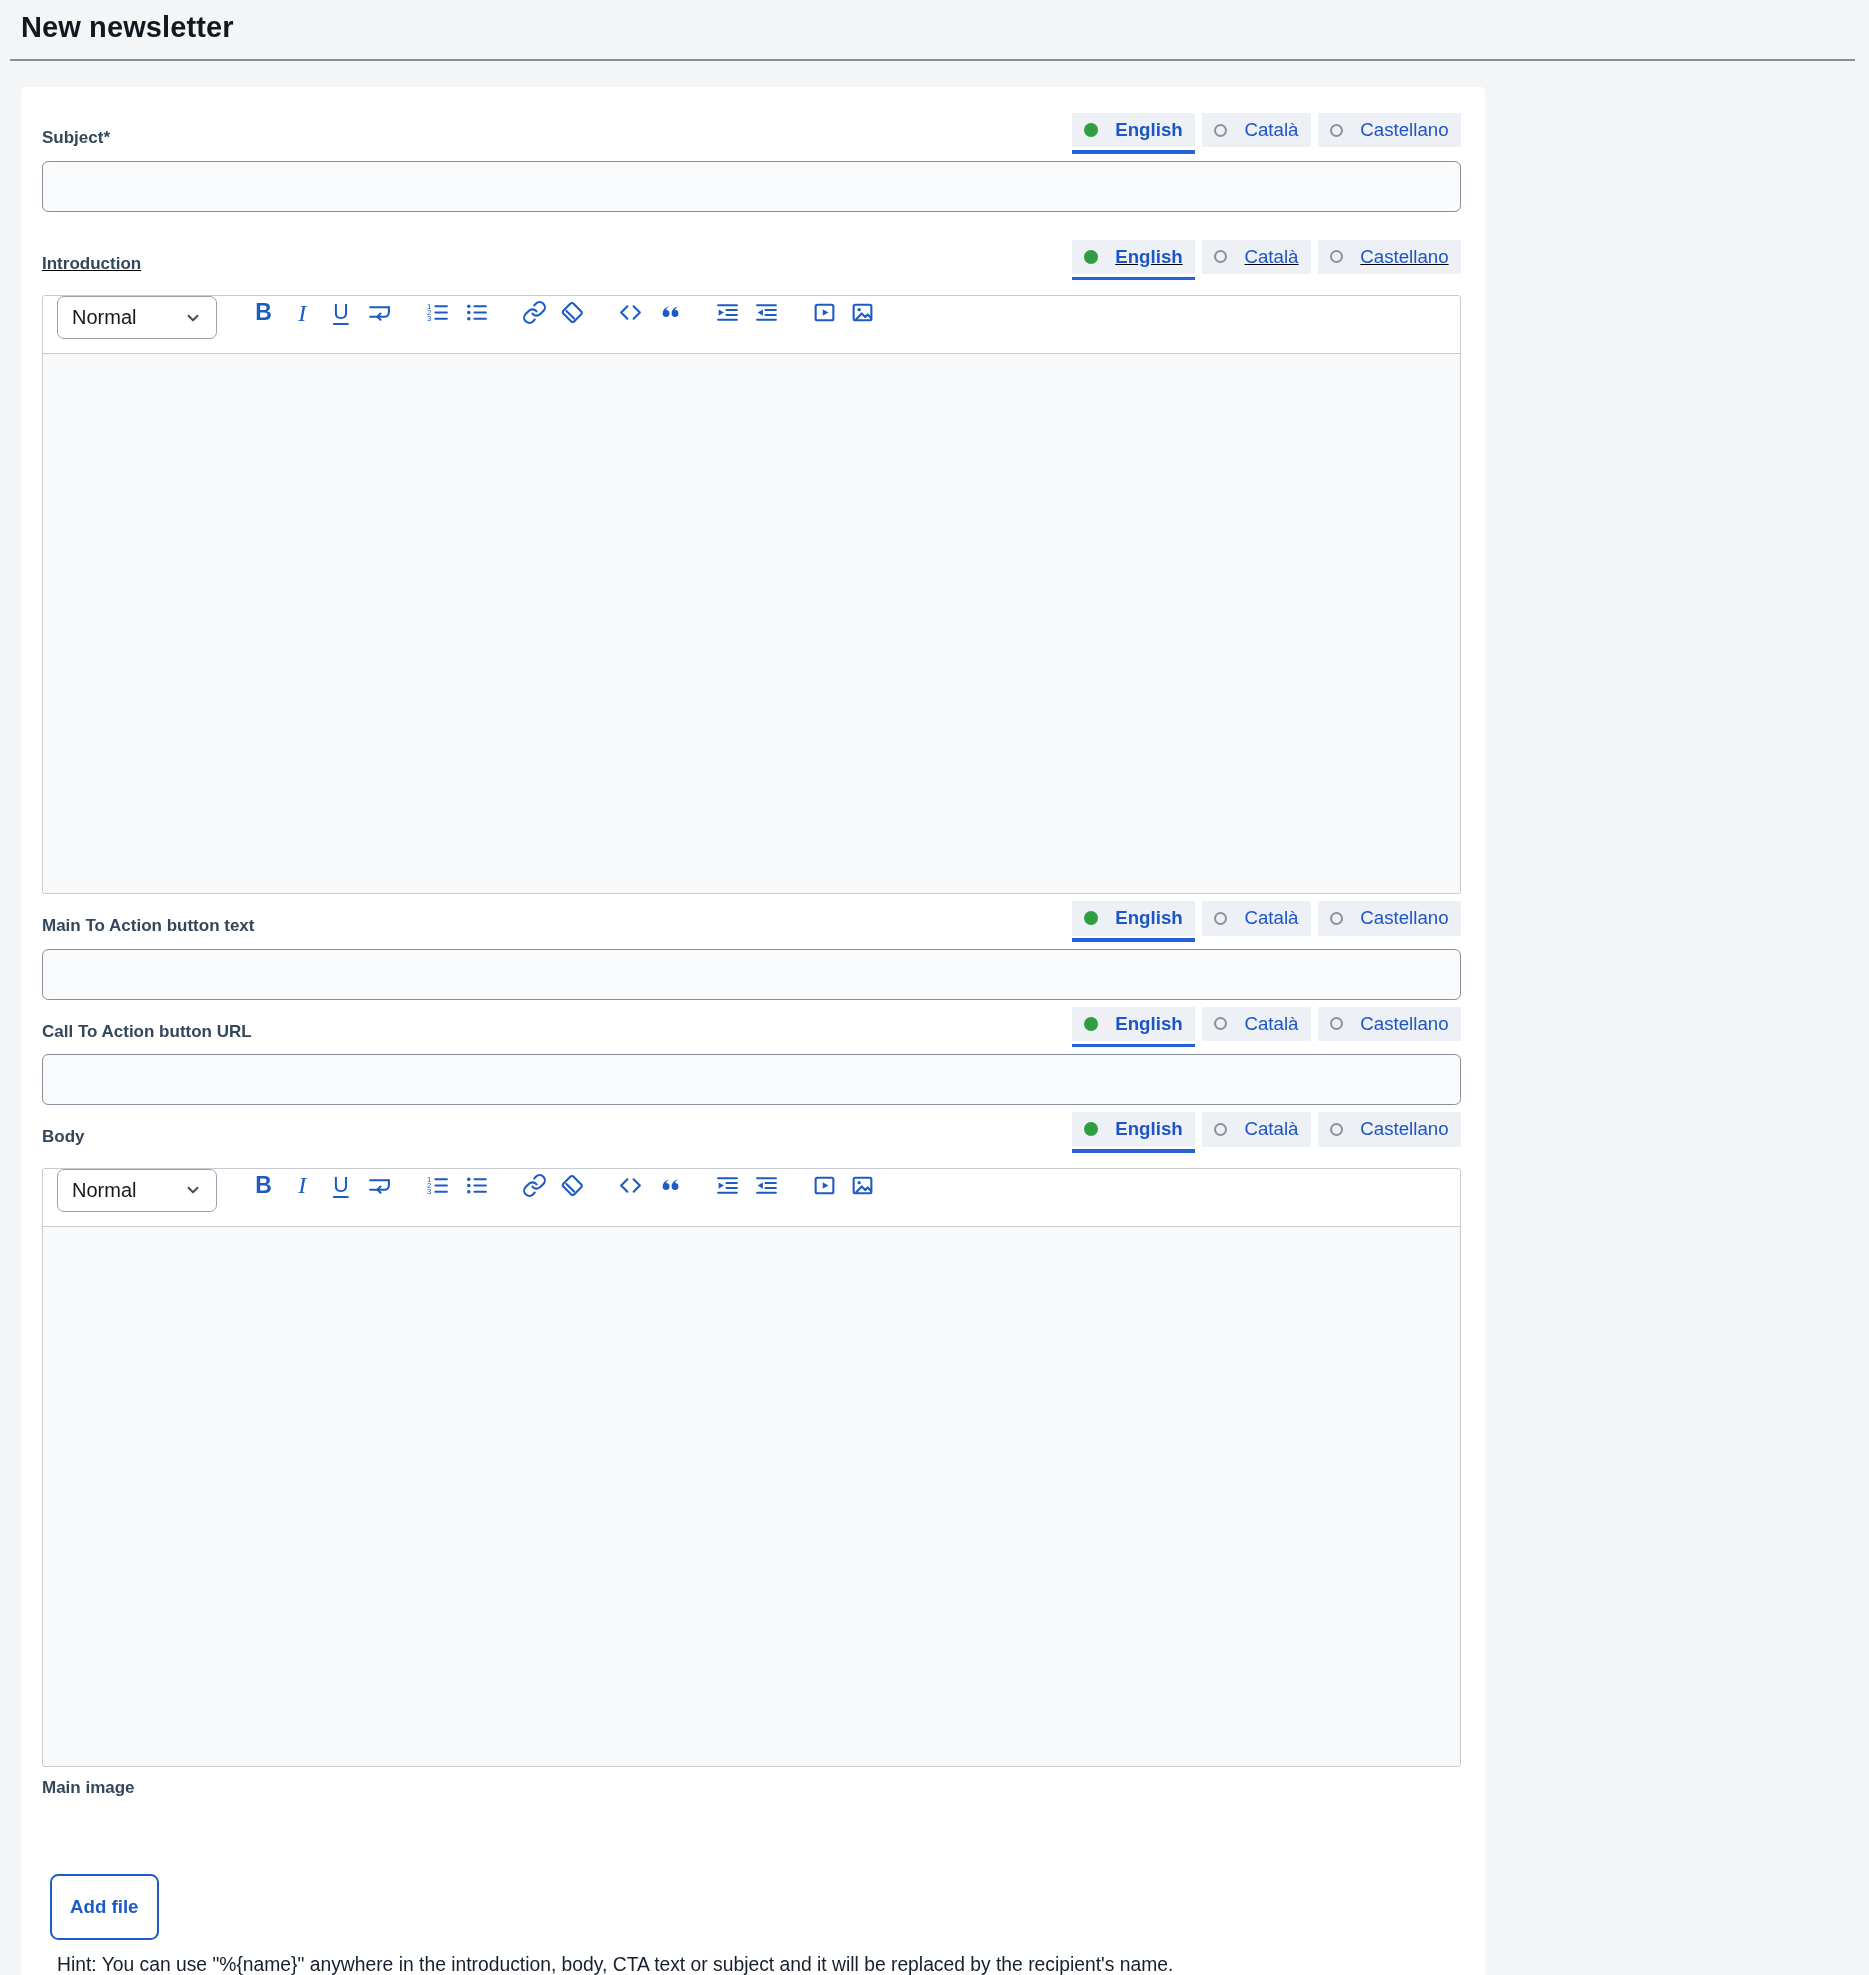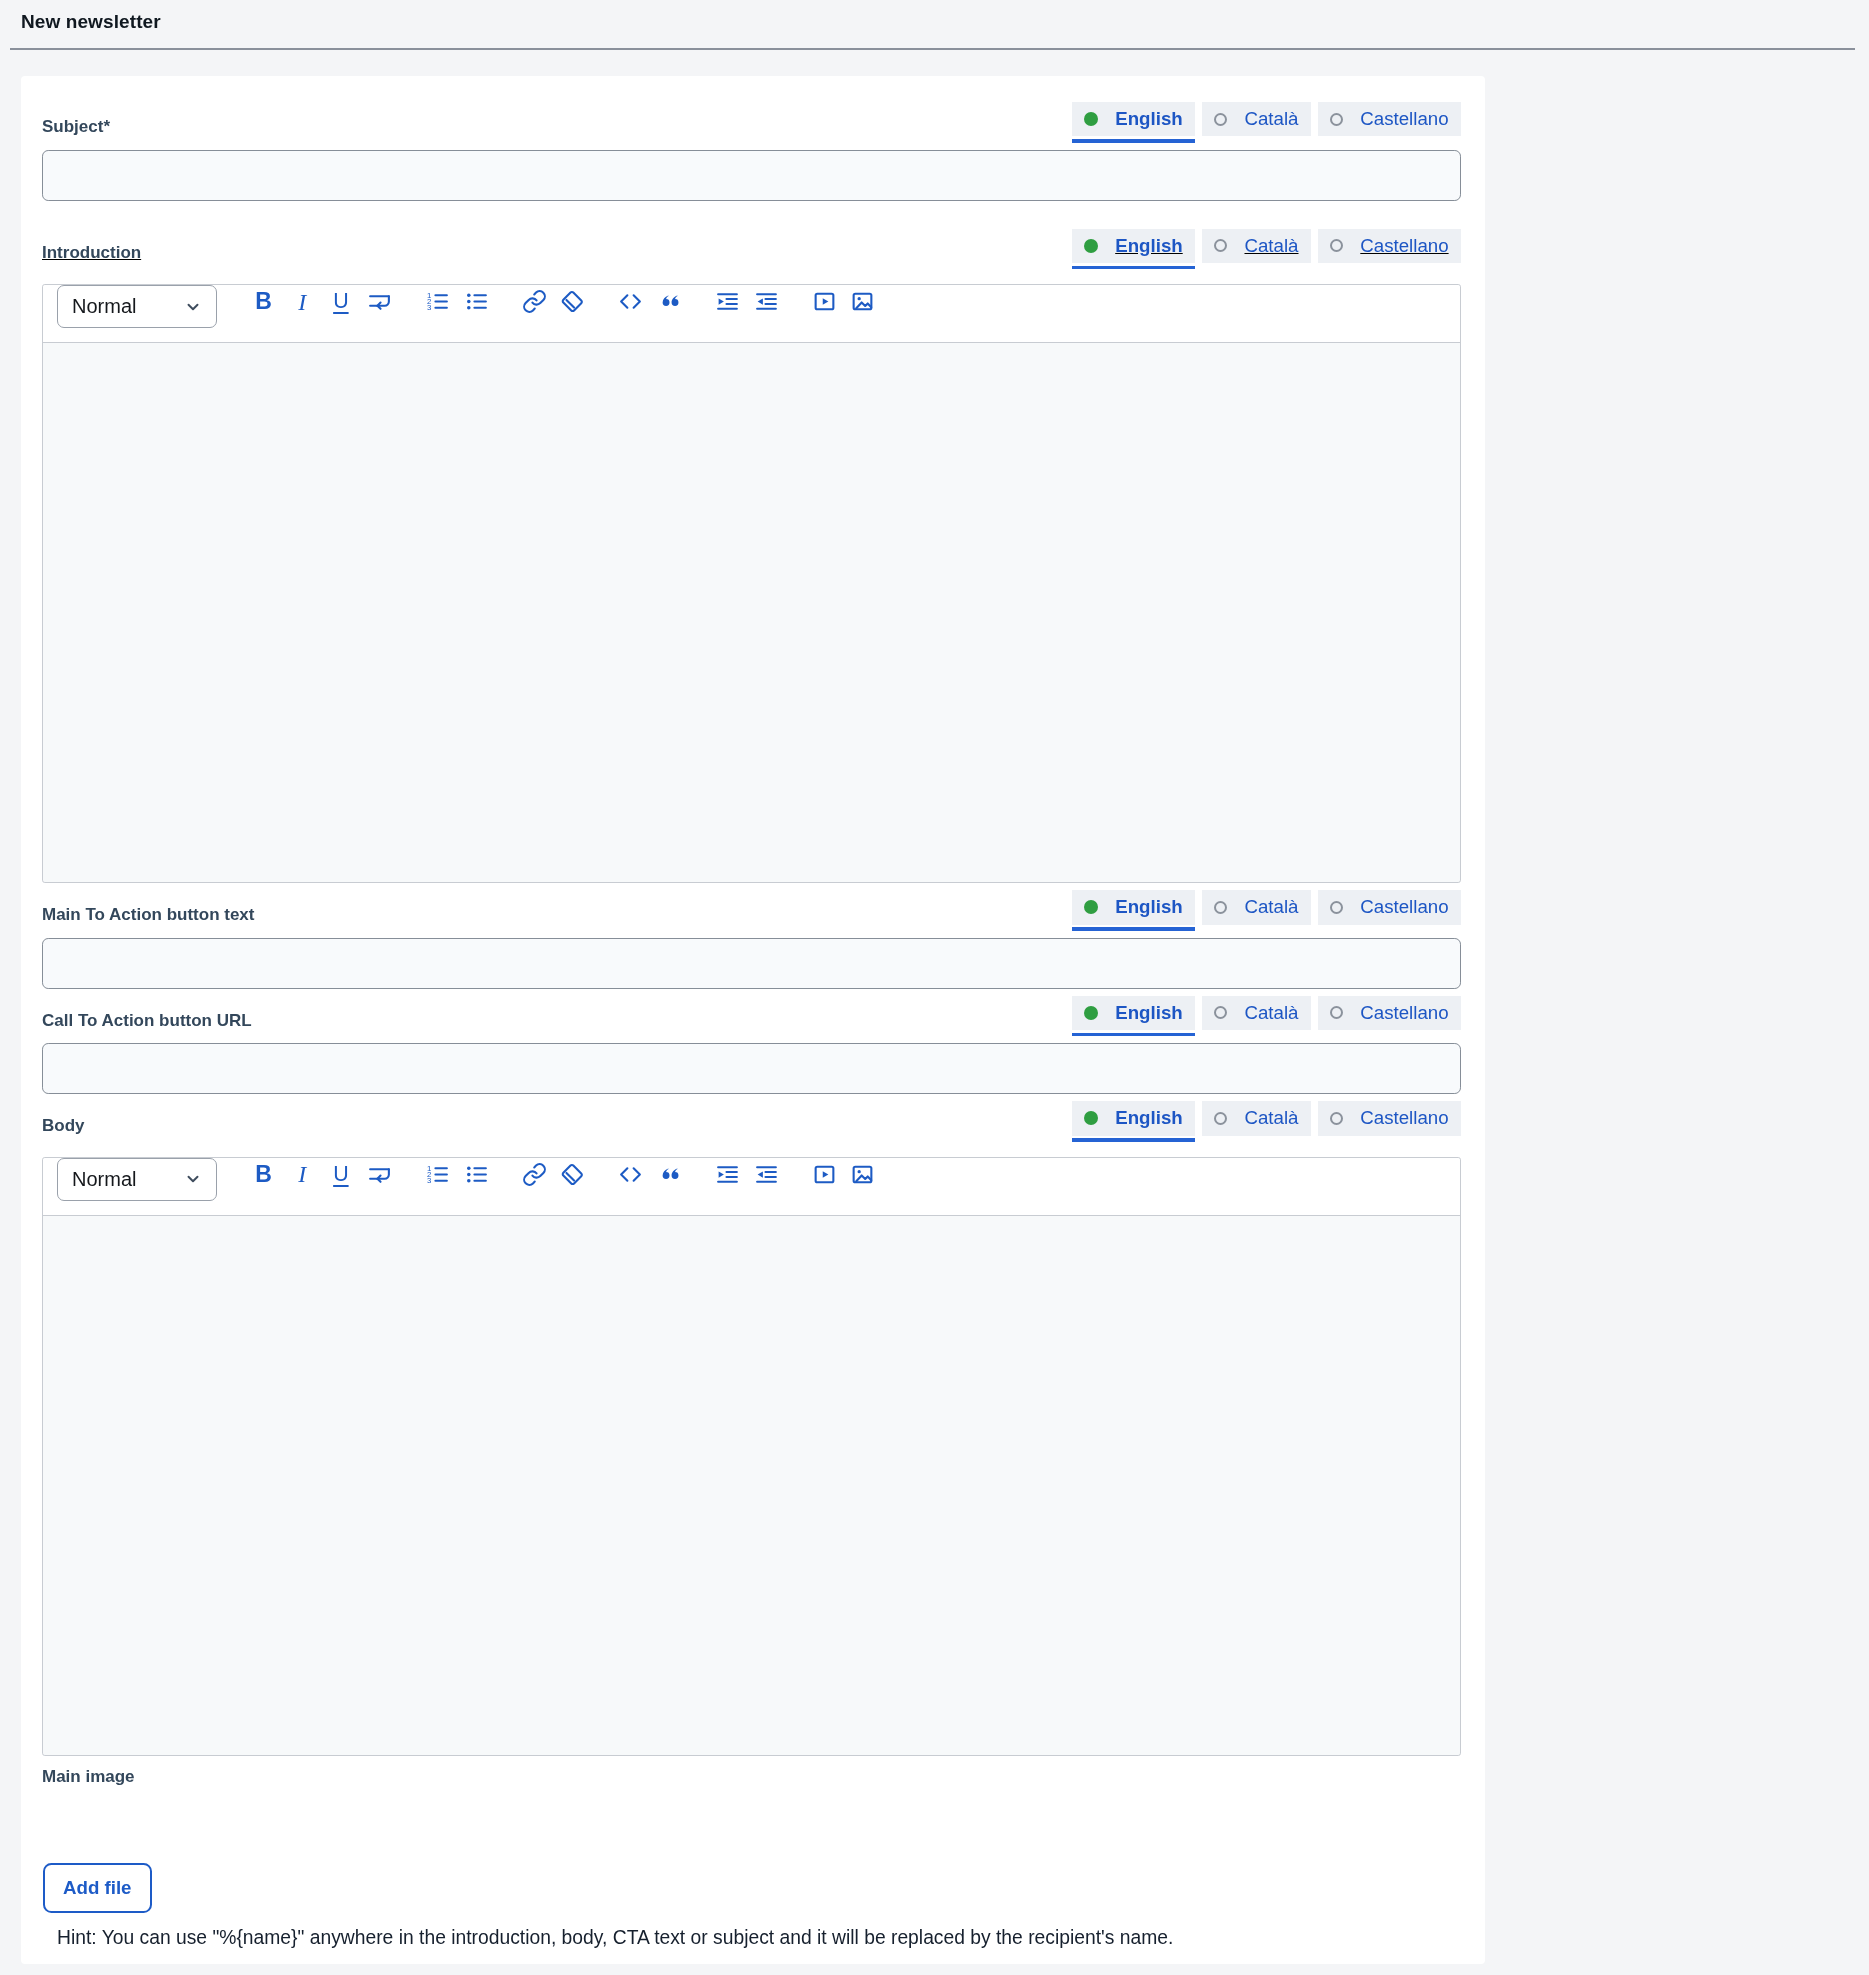--- a/index.html
+++ b/index.html
@@ -6,21 +6,21 @@
   html,body { background:#f4f5f7; }
   body { font-family:"Liberation Sans", sans-serif; }
   .screen {
     position:relative;
     width:1870px; height:1975px;
     background:#f4f5f7;
     overflow:hidden;
   }
   .page-title {
     padding:11px 0 0 21px;
-    font-size:19px; font-weight:700; color:#101820;
+    font-size:29px; font-weight:700; color:#101820;
     letter-spacing:0.1px;
   }
   .title-divider {
     border:none; border-top:2.1px solid #8a909b;
     margin:15px 15px 0 10.4px;
   }
   .card {
     margin:26px 0 0 21px;
     width:1464px;
     background:#ffffff;
@@ -99,24 +99,24 @@
   }
   .tb-btn svg { width:25px; height:25px; display:block; }
   .g-bold      { font-weight:800; font-size:23px; line-height:1; color:inherit; }
   .g-italic    { font-style:italic; font-family:"Liberation Serif", serif; font-size:24px; line-height:1; }
   .g-underline { font-size:21.4px; line-height:1.05; text-decoration:underline;
                  text-underline-offset:4.1px; text-decoration-thickness:2.1px; }
   .editor-area { height:539px; cursor:text; }
   
   .main-image-label { margin-top:11px; }
   .add-file-btn {
-    display:inline-block; margin-top:70px; margin-left:1px;
+    display:inline-block; margin-top:70px; margin-left:8px;
     background:#fff; border:2.1px solid #1d5bc7; border-radius:8.3px;
     color:#1d5bc7; font-family:inherit; font-size:18.7px; font-weight:700;
-    padding:12px 18px; cursor:pointer;
+    padding:20px 18px; cursor:pointer;
   }
   .hint {
     margin-top:12.4px; margin-left:15px;
     font-size:19.3px; color:#16202e; line-height:1.3;
   }
 </style>
 </head>
 <body>
 
 <div class="screen">

